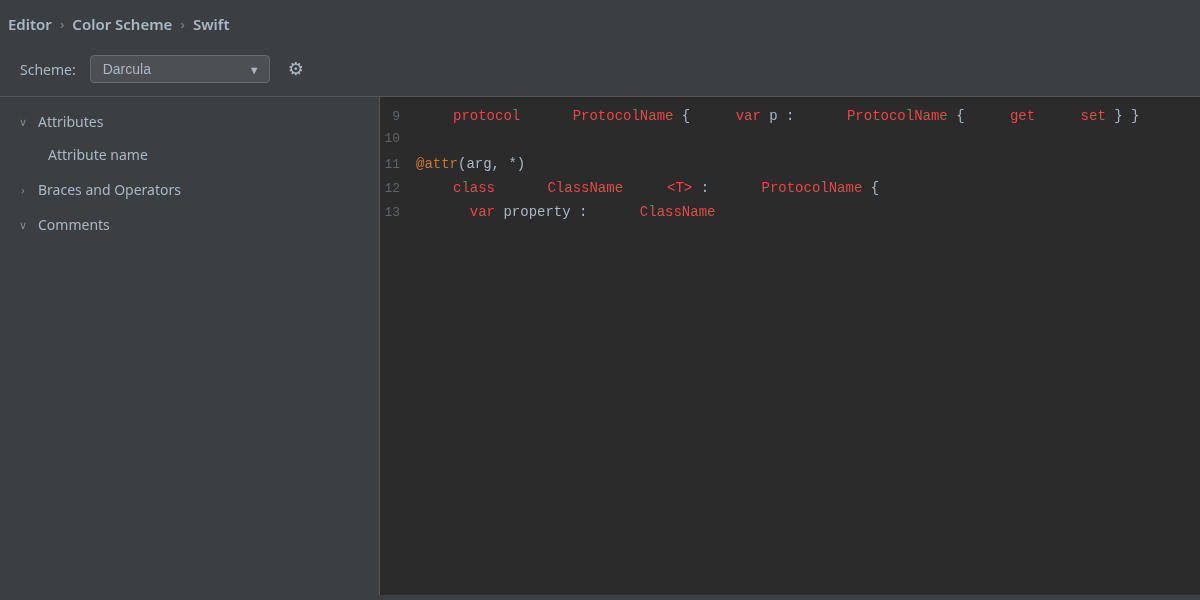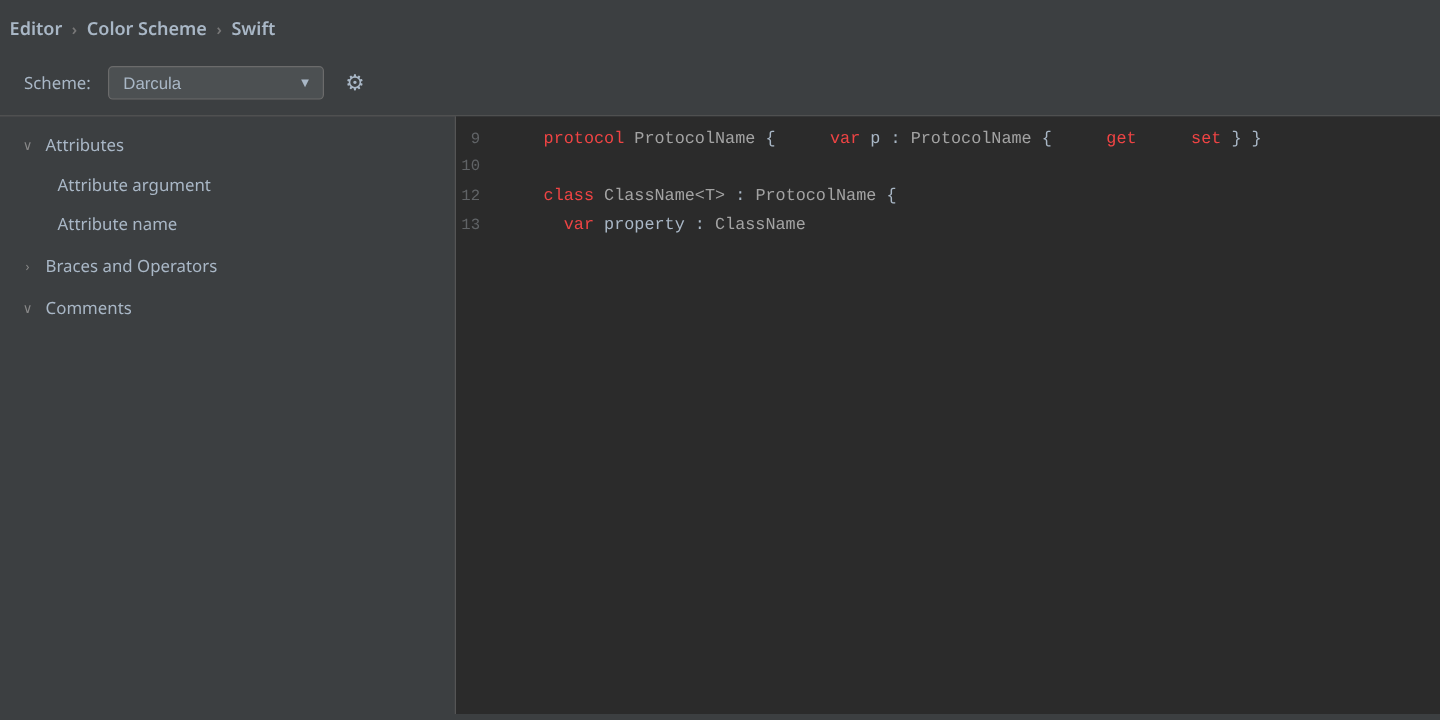--- a/index.html
+++ b/index.html
@@ -143,21 +143,21 @@
       font-size: 13px;
       user-select: none;
     }
     .line-content {
       color: #a9b7c6;
       white-space: pre;
     }
 
     
     .kw { color: #ef4444; margin-left: 37px; }          
-    .type { color: #a3a3a3; }          
+    .type { color: #ef4444; margin-left: 44px; }          
     .attr-kw { color: #cc7832; }     
     .attr-arg { color: #a9b7c6; }     
     .punct { color: #a9b7c6; }       
   </style>
 </head>
 <body>
 
 <div class="breadcrumb">
   <span>Editor</span>
   <span class="breadcrumb-sep">›</span>
@@ -183,21 +183,20 @@
 
 <div class="main-content">
 
   <div class="left-panel">
 
     <div class="tree-group">
       <div class="tree-group-header">
         <span class="chevron">∨</span>
         <span>Attributes</span>
       </div>
-      <div class="tree-item">Attribute argument</div>
       <div class="tree-item">Attribute name</div>
     </div>
 
     <div class="tree-group">
       <div class="tree-group-header">
         <span class="chevron">›</span>
         <span>Braces and Operators</span>
       </div>
     </div>
 
@@ -213,20 +212,24 @@
   <div class="right-panel">
     <div class="code-block" id="code-block">
     <div class="code-line">
           <span class="line-num">9</span>
           <span class="line-content"><span class="kw">protocol</span><span> </span><span class="type">ProtocolName</span><span class="punct"> { </span><span class="kw">var</span><span> </span><span>p</span><span class="punct"> : </span><span class="type">ProtocolName</span><span class="punct"> { </span><span class="kw">get</span><span> </span><span class="kw">set</span><span class="punct"> } }</span></span>
         </div>
         <div class="code-line">
           <span class="line-num">10</span>
         </div>
         <div class="code-line">
+          <span class="line-num">11</span>
+          <span class="line-content"><span class="attr-kw">@attr</span><span class="attr-arg">(arg, *)</span></span>
+        </div>
+        <div class="code-line">
           <span class="line-num">12</span>
           <span class="line-content"><span class="kw">class</span><span> </span><span class="type">ClassName</span><span class="type">&lt;T&gt;</span><span class="punct"> : </span><span class="type">ProtocolName</span><span class="punct"> {</span></span>
         </div>
         <div class="code-line">
           <span class="line-num">13</span>
           <span class="line-content"><span>  </span><span class="kw">var</span><span> property : </span><span class="type">ClassName</span></span>
         </div>
       </div>
   </div>
 

